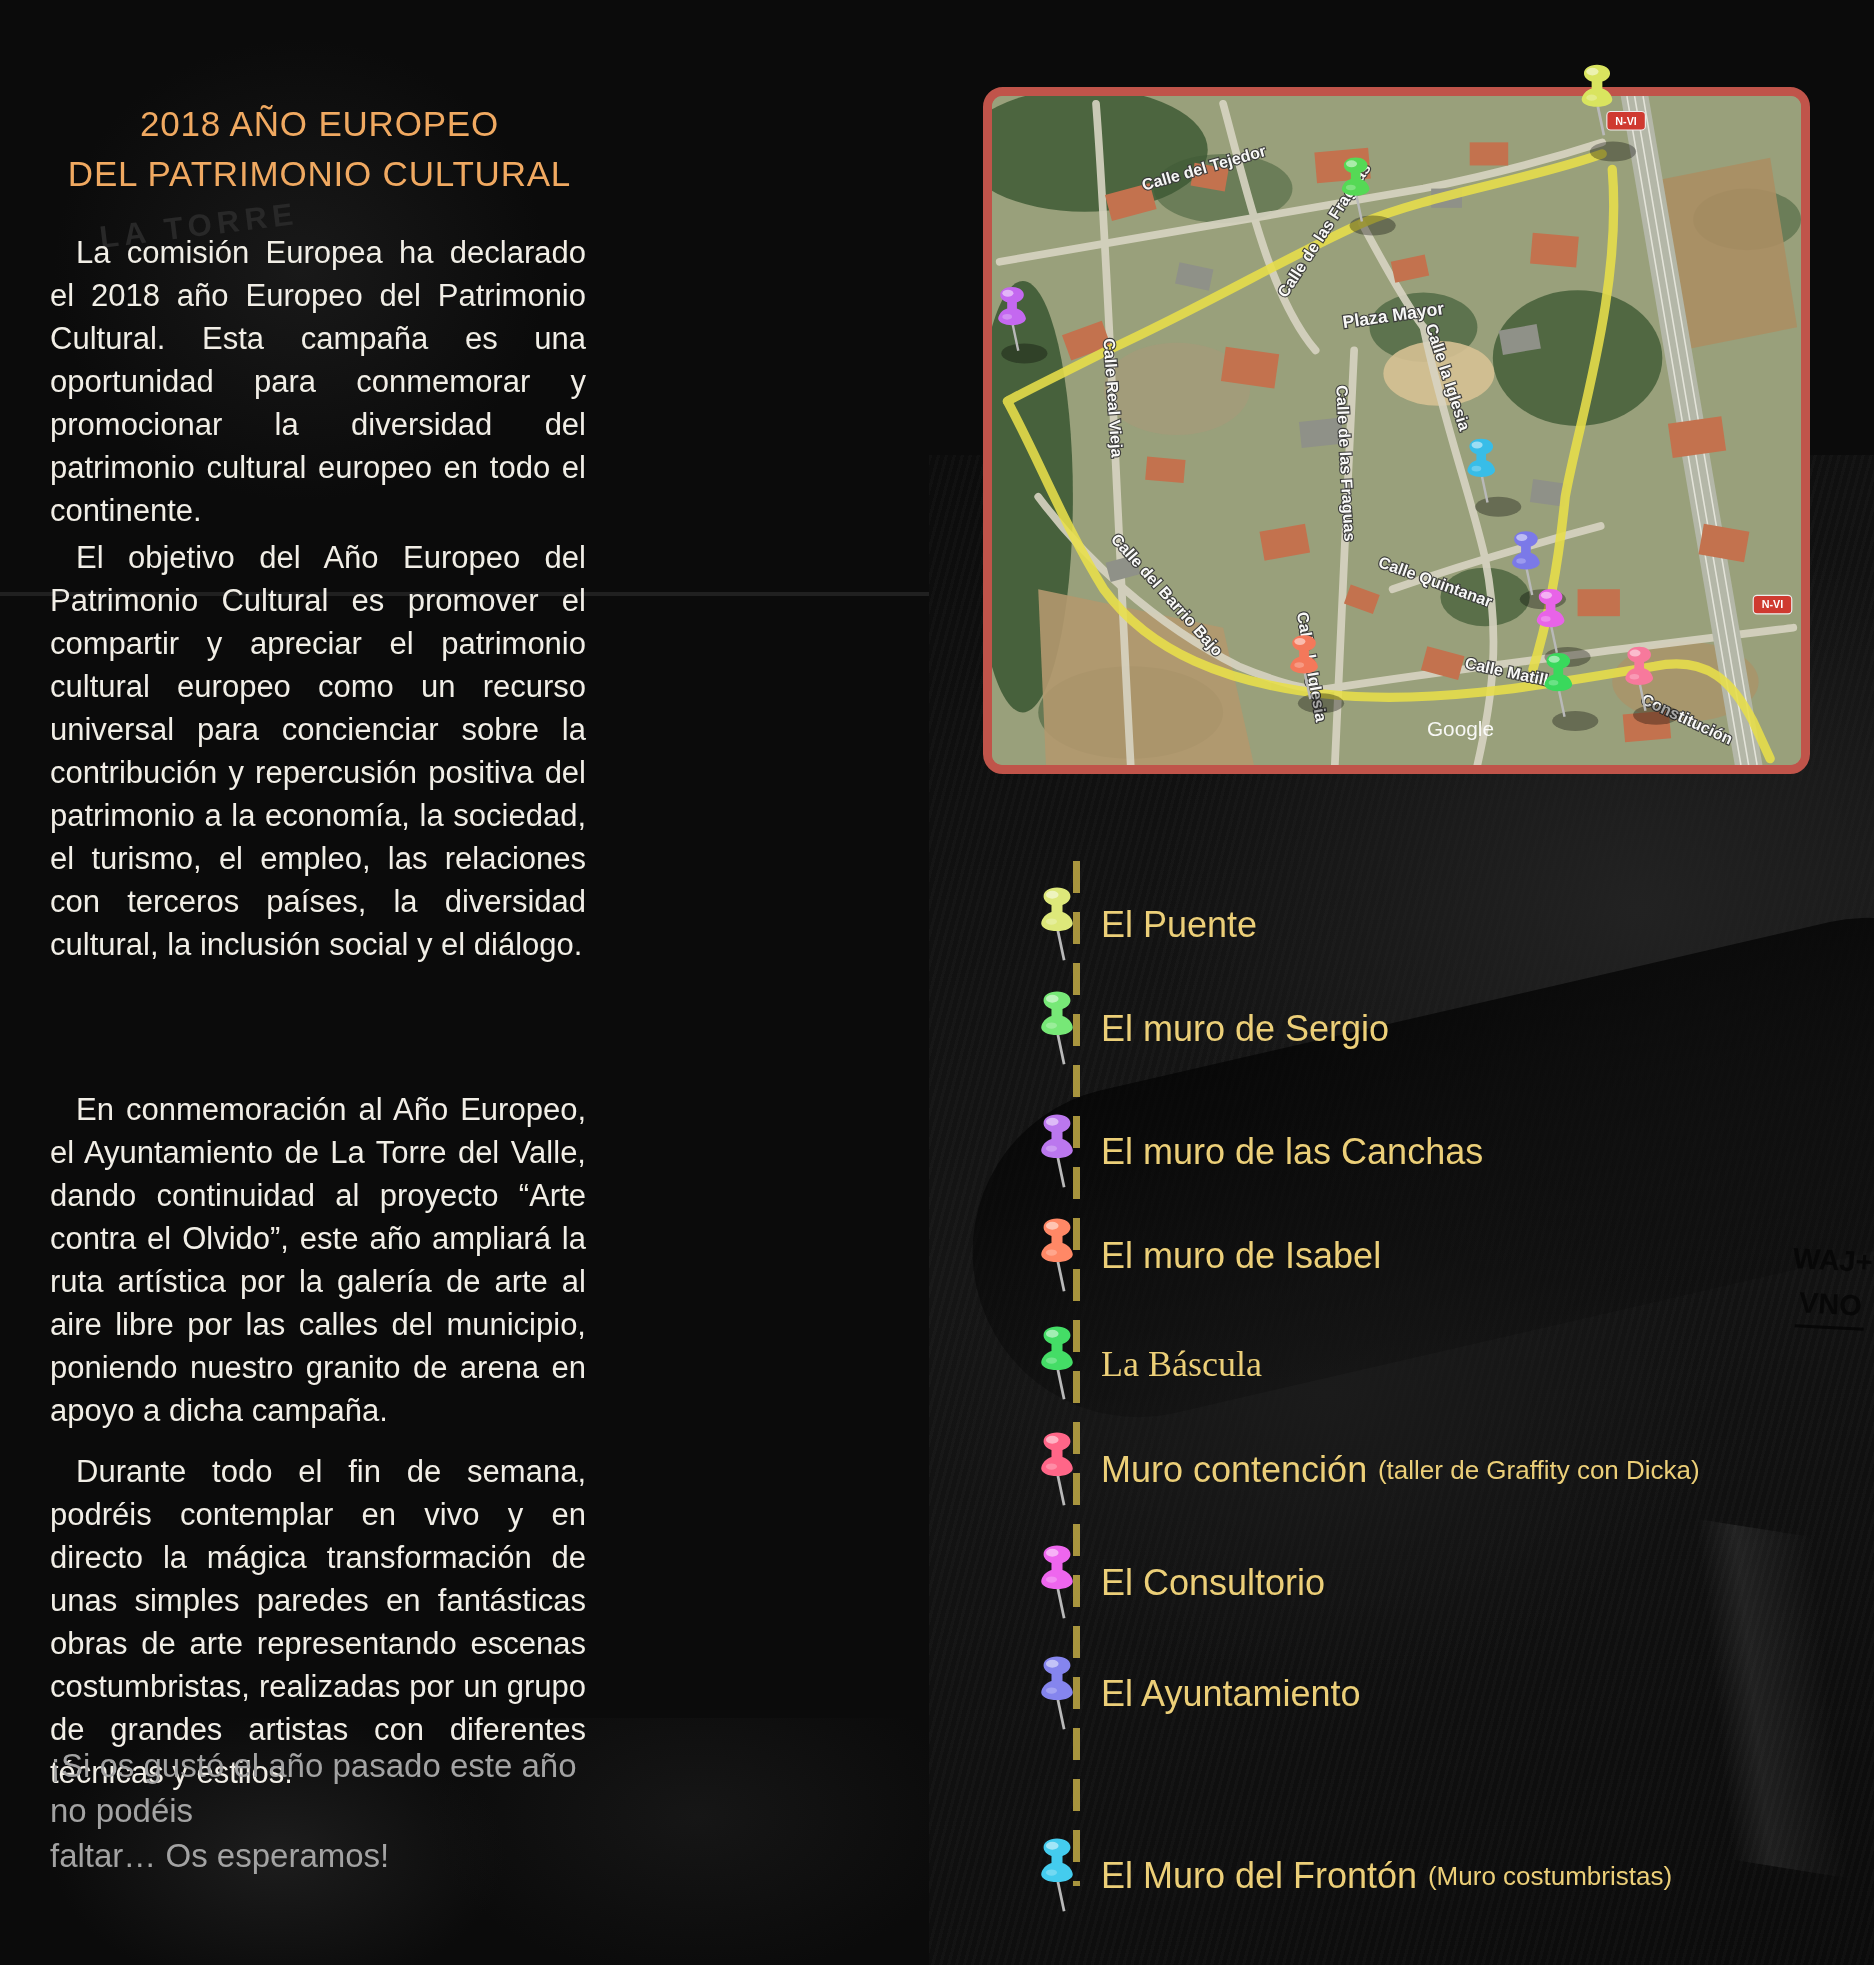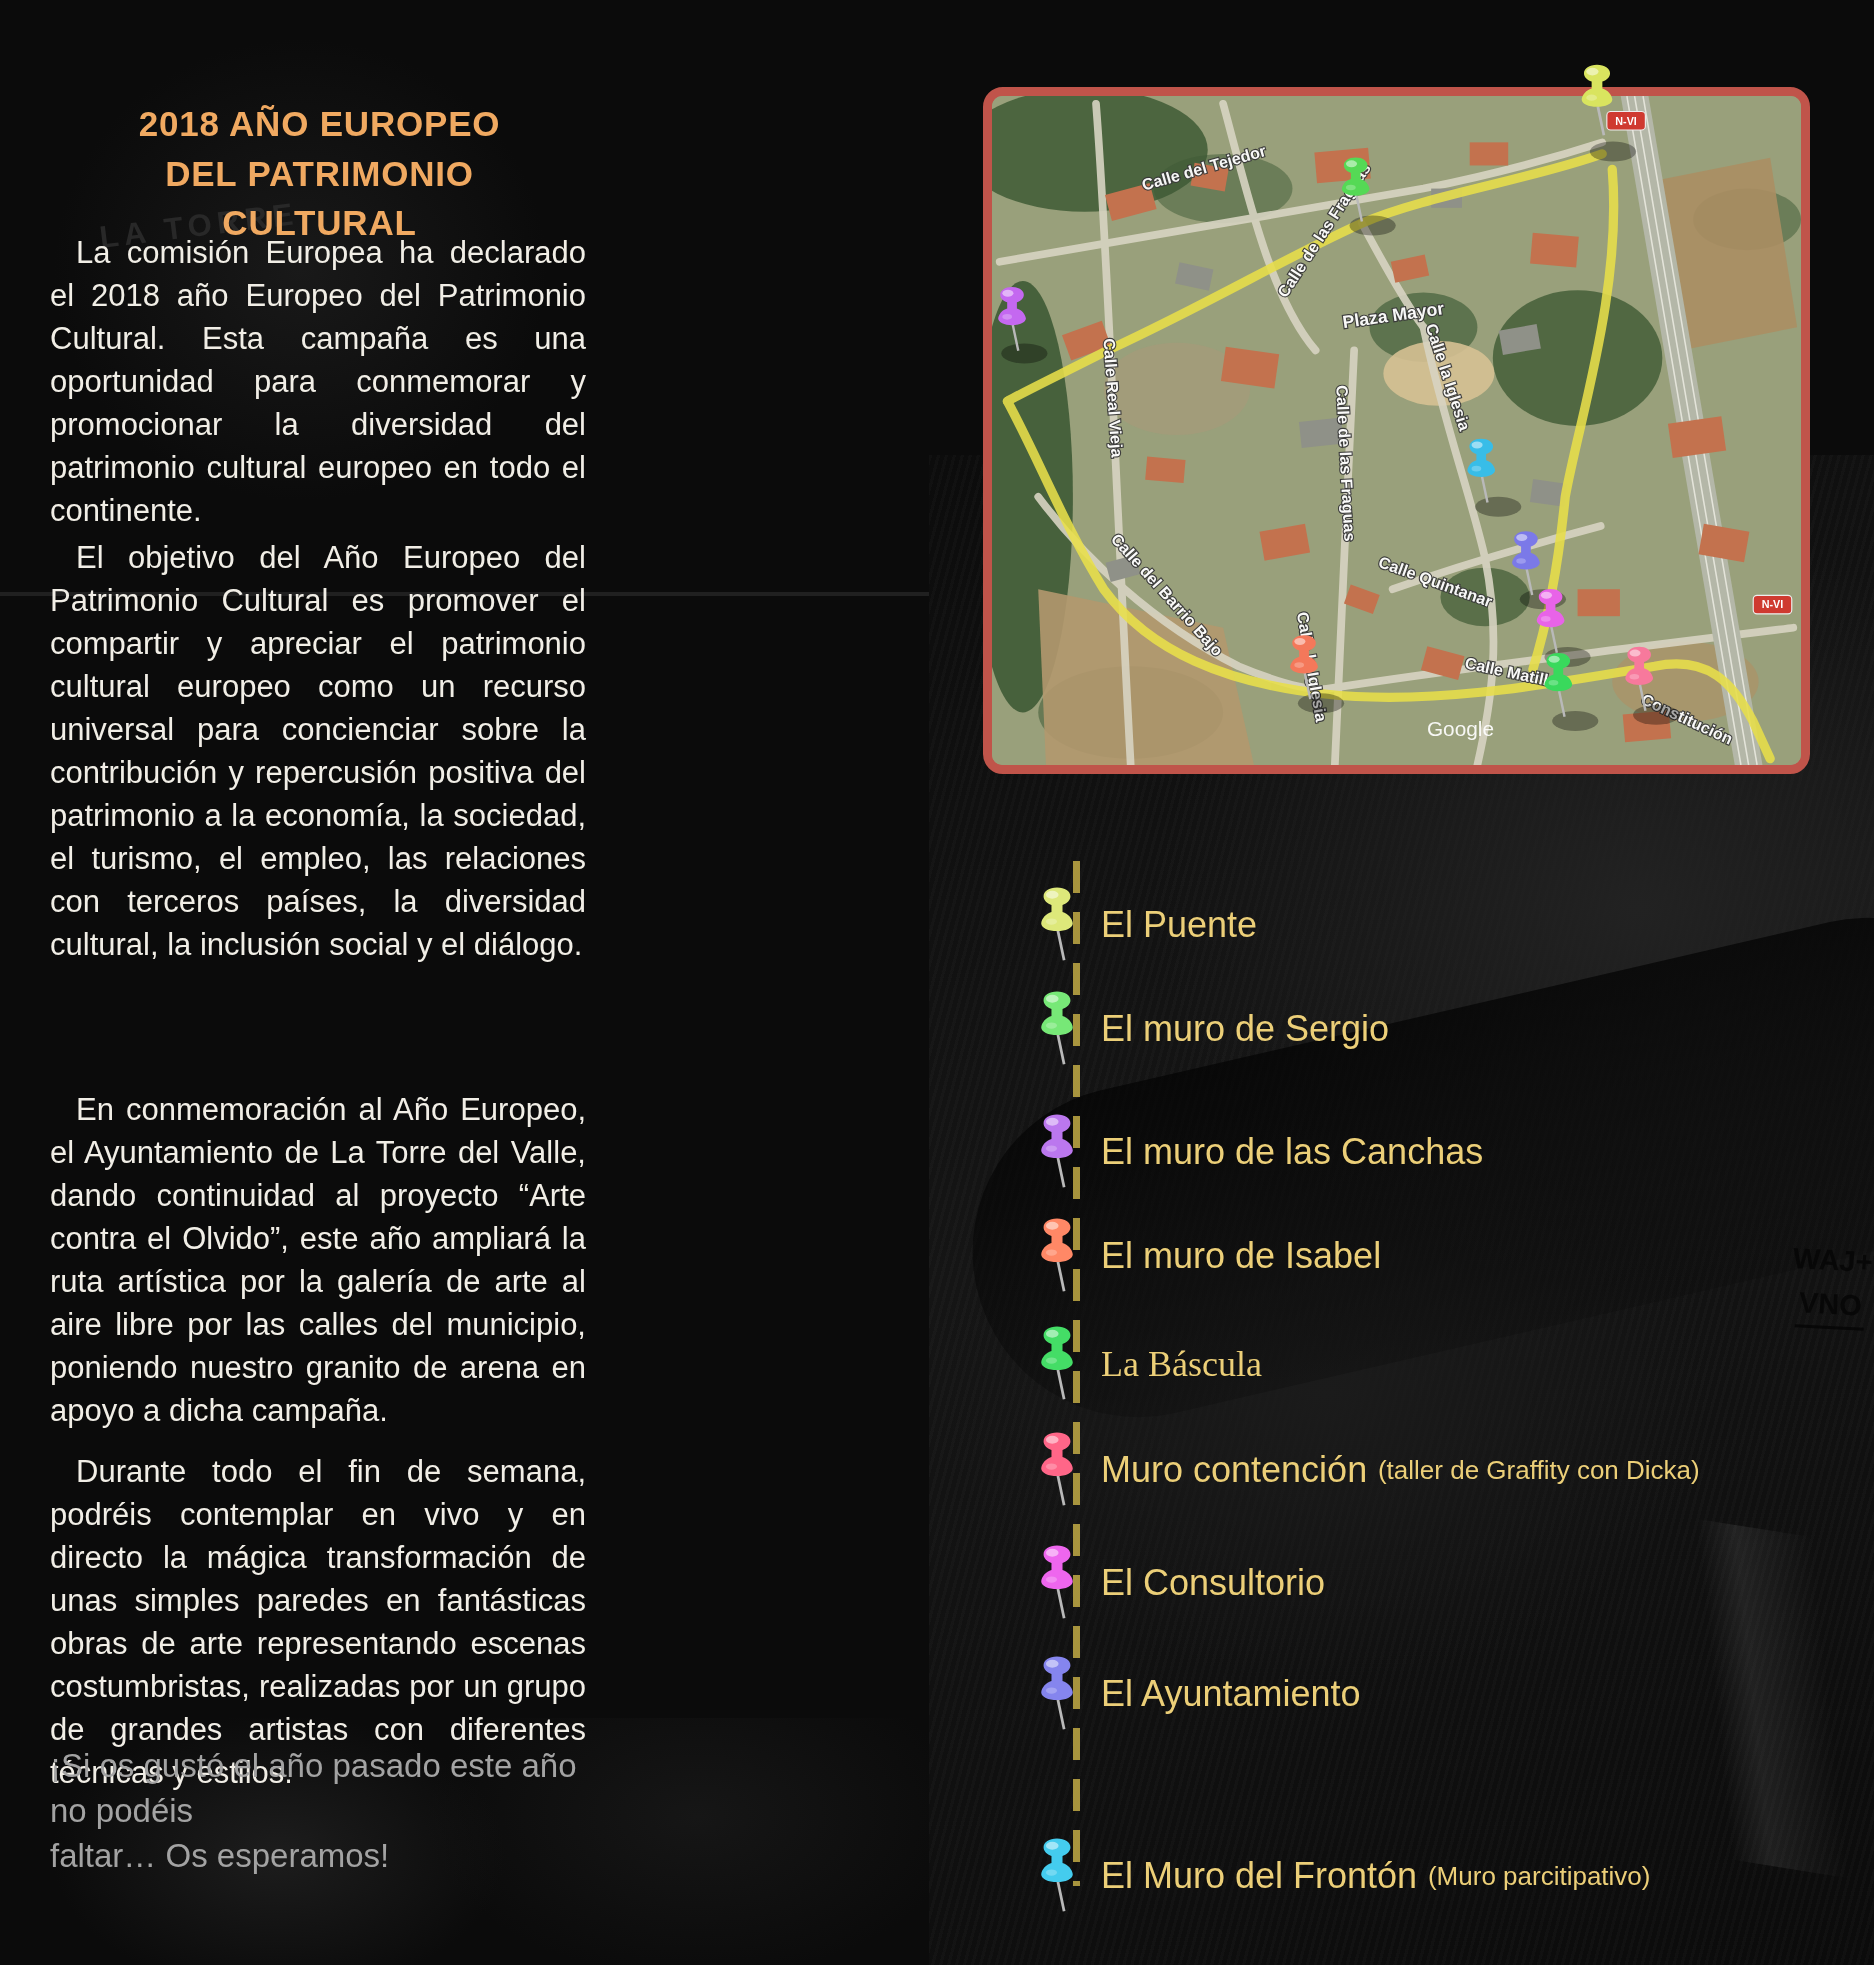--- a/index.html
+++ b/index.html
@@ -24,21 +24,21 @@
   .hat-band{left:963px;top:1002px;width:1079px;height:331px;border-radius:170px;
     background:linear-gradient(rgba(4,4,4,.75),rgba(12,12,12,.35));transform:rotate(-13deg);}
   .streak{left:1572px;top:1533px;width:401px;height:331px;transform:rotate(9deg);
     background:linear-gradient(75deg,transparent 38%,rgba(100,100,100,.22) 46%,transparent 62%);}
   .signature{left:1789px;top:1239px;width:85px;text-align:center;color:#060606;
     font-size:29px;font-weight:bold;line-height:1.5;transform:rotate(3deg);opacity:.85;}
   .signature .l2{border-bottom:3.1px solid #060606;display:inline-block;padding:0 3.1px;}
   
   .txt{position:absolute;left:50px;width:536px;color:#f1eee6;}
   .title{left:65px;width:509px;top:99px;text-align:center;color:#f0a961;
-    font-size:35px;line-height:1.42;letter-spacing:0.8px;font-weight:bold;}
+    font-size:35px;line-height:1.42;letter-spacing:0.8px;}
   .para{font-size:31px;line-height:43px;text-align:justify;}
   .indent{text-indent:26px;}
   .quote{top:934px;color:#e15551;font-size:33px;line-height:45px;}
   .closing{top:1743px;color:#a3a3a3;font-size:33px;line-height:45px;}
   .p1{top:231px;} .p2{top:536px;} .p3{top:1088px;} .p4{top:1450px;}
   
   .map-frame{position:absolute;left:983px;top:87px;width:809px;height:669px;
     border:9.2px solid #c0544a;border-radius:20px;background:#99a07b;}
   .map-clip{position:absolute;inset:0;border-radius:10px;overflow:hidden;}
   .map-clip svg{display:block;}
@@ -300,17 +300,17 @@
         <use href="#pushpin" width="60" height="100"></use>
       </svg>
     <span class="legend-label">El Ayuntamiento</span>
     <span class="legend-note"></span>
   </div>
   <div class="legend-row r9">
     <svg viewBox="0 0 60 100" style="color: rgb(68, 204, 238);">
         <use href="#pushpin" width="60" height="100"></use>
       </svg>
     <span class="legend-label">El Muro del Frontón</span>
-    <span class="legend-note">(Muro parcitipativo)</span>
+    <span class="legend-note">(Muro costumbristas)</span>
   </div>
 
 </div>
 
 
 </body></html>

